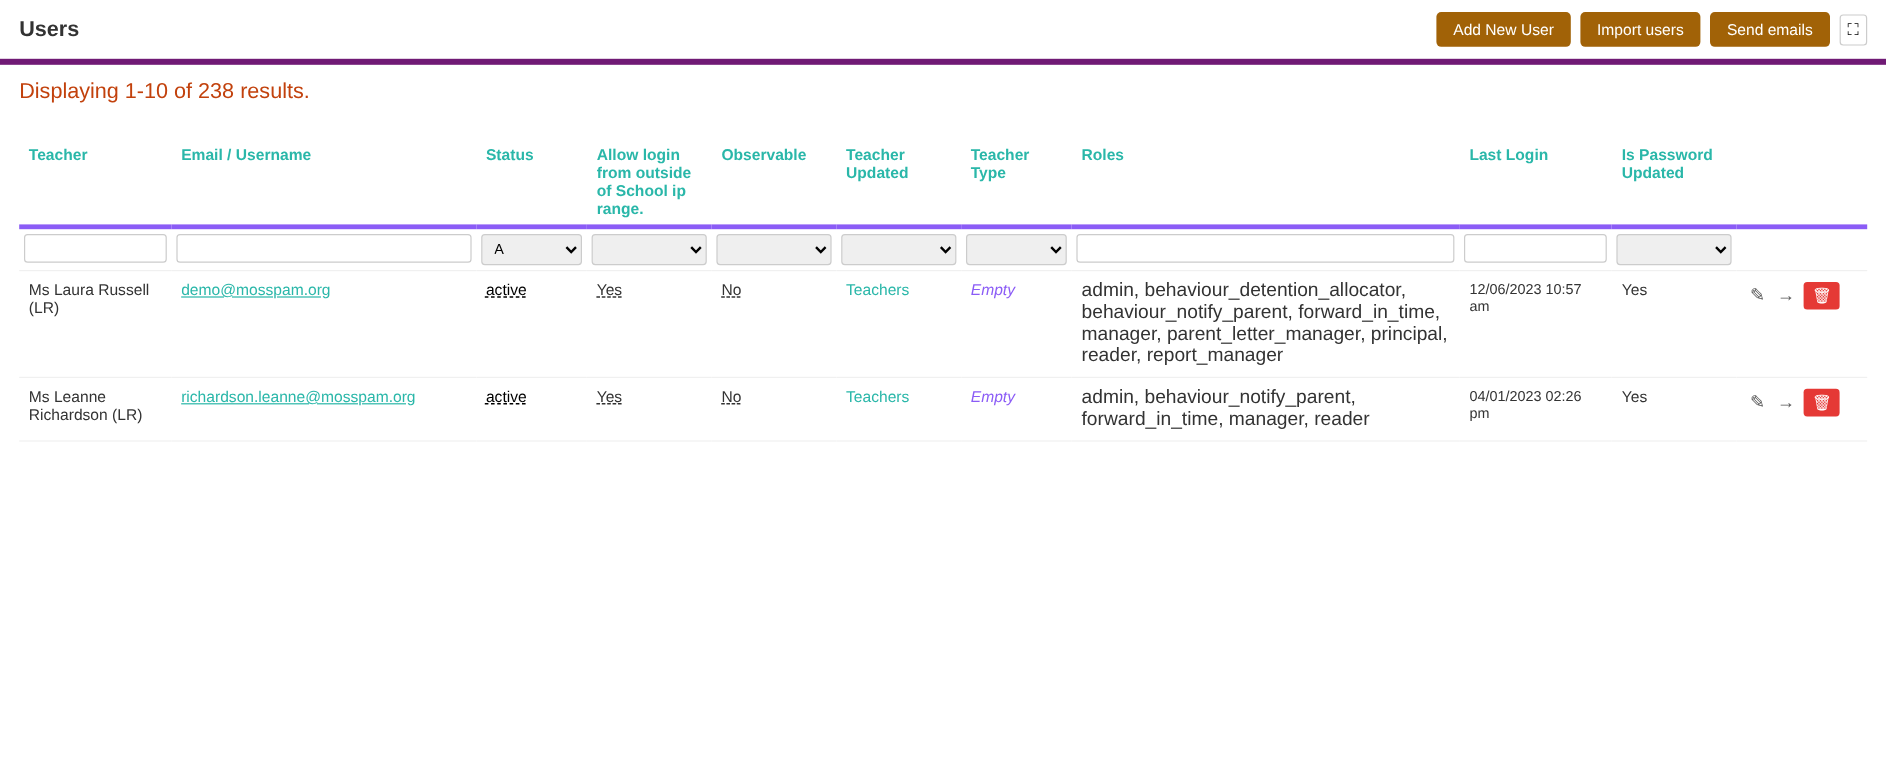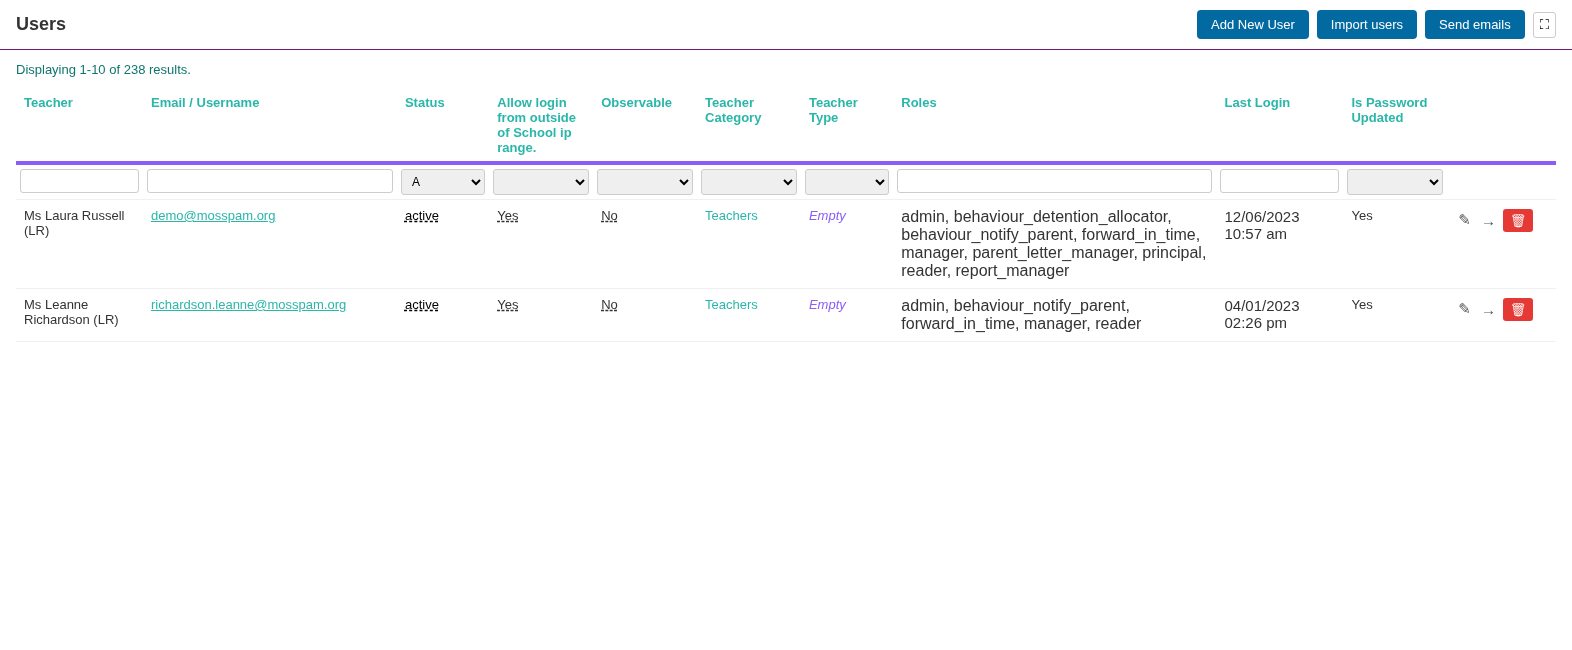--- a/index.html
+++ b/index.html
@@ -3,47 +3,47 @@
   <meta charset="utf-8">
   <style>
     * { box-sizing: border-box; margin: 0; padding: 0; }
     body { font-family: Arial, sans-serif; font-size: 13px; color: #333; background: #fff; }
 
     .top-bar {
       display: flex;
       align-items: center;
       justify-content: space-between;
       padding: 10px 16px;
-      border-bottom: 1px solid #701a75;
+      border-bottom: 5px solid #701a75;
     }
     .top-bar-title { font-size: 18px; font-weight: bold; color: #333; }
     .top-bar-actions { display: flex; gap: 8px; align-items: center; }
 
     .btn-green {
-      background-color: #0369a1;
+      background-color: #a16207;
       color: #fff;
       border: none;
       padding: 7px 14px;
       border-radius: 4px;
       cursor: pointer;
       font-size: 13px;
       white-space: nowrap;
     }
 
     .btn-expand {
       background: none;
       border: 1px solid #ccc;
       padding: 4px 6px;
       cursor: pointer;
       border-radius: 3px;
     }
 
     .content { padding: 12px 16px; }
 
-    .result-count { font-size: 13px; color: #0f766e; margin-bottom: 12px; }
+    .result-count { font-size: 18px; color: #c2410c; margin-bottom: 28px; }
 
     table {
       width: 100%;
       border-collapse: collapse;
       font-size: 13px;
     }
 
     th {
       text-align: left;
       color: #2ab7a9;
@@ -95,21 +95,21 @@
       background: #e53935;
       color: white;
       border: none;
       border-radius: 3px;
       padding: 4px 7px;
       cursor: pointer;
       font-size: 13px;
     }
 
     .roles-cell { color: #333; font-size: 16px; }
-    .datetime { font-size: 15px; }
+    .datetime { font-size: 12px; }
 
     .col-teacher { width: 110px; }
     .col-email { width: 220px; }
     .col-status { width: 80px; }
     .col-allow { width: 90px; }
     .col-observable { width: 90px; }
     .col-category { width: 90px; }
     .col-type { width: 80px; }
     .col-roles { width: 280px; }
     .col-login { width: 110px; }
@@ -133,21 +133,21 @@
   <div class="result-count">Displaying 1-10 of 238 results.</div>
 
   <table>
     <thead>
       <tr>
         <th class="col-teacher sortable">Teacher</th>
         <th class="col-email sortable">Email / Username</th>
         <th class="col-status">Status</th>
         <th class="col-allow sortable">Allow login from outside of School ip range.</th>
         <th class="col-observable">Observable</th>
-        <th class="col-category">Teacher Category</th>
+        <th class="col-category">Teacher Updated</th>
         <th class="col-type sortable">Teacher Type</th>
         <th class="col-roles">Roles</th>
         <th class="col-login">Last Login</th>
         <th class="col-password">Is Password Updated</th>
         <th class="col-actions"></th>
       </tr>
     </thead>
     <tbody id="table-body">
 
       <tr class="filter-row">

